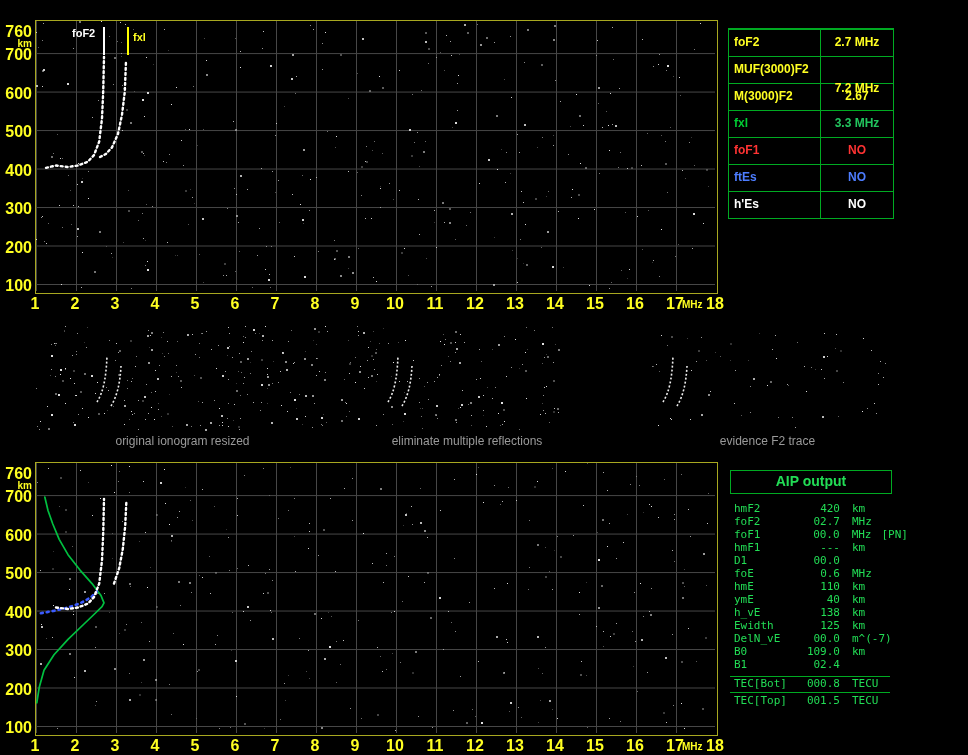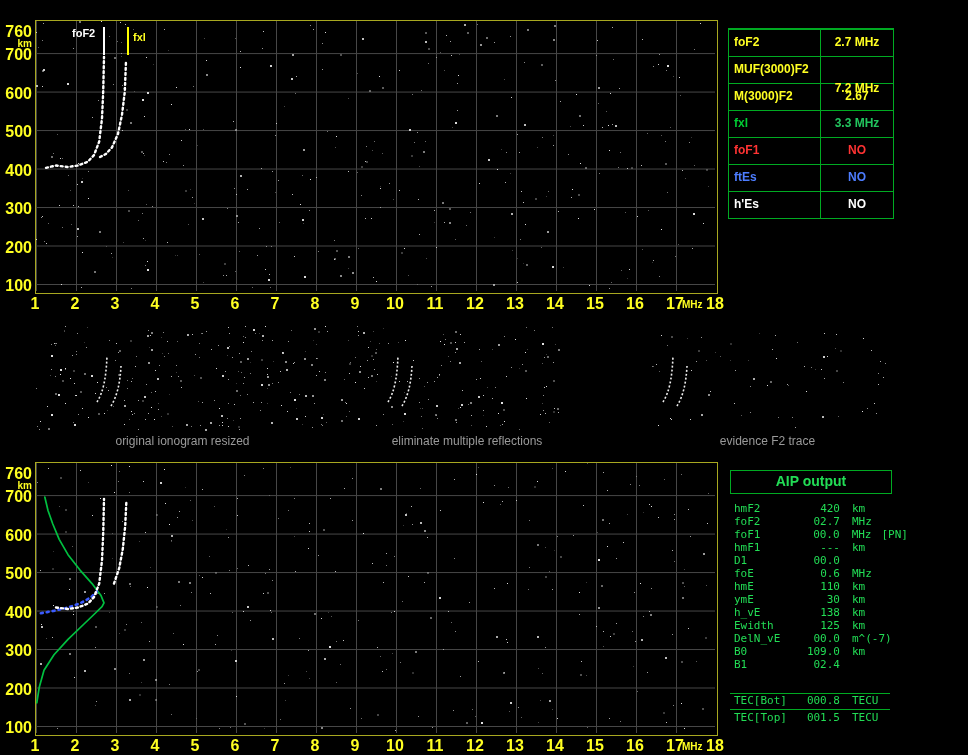--- a/index.html
+++ b/index.html
@@ -29,21 +29,21 @@
   .as-value{flex:1;text-align:center;}
   #aip-header{position:absolute;left:730px;top:470px;width:160px;height:22px;line-height:20px;
               border:1px solid #00aa22;color:#22dd55;text-align:center;font-size:14px;font-weight:700;}
   #aip-rows{position:absolute;left:730px;top:502px;width:178px;color:#22dd55;
             font-family:"DejaVu Sans Mono",monospace;font-size:11px;}
   .aip-row{display:flex;height:13px;line-height:13px;}
   .aip-label{width:64px;padding-left:4px;}
   .aip-value{width:42px;text-align:right;}
   .aip-unit{padding-left:12px;}
   .aip-extra{padding-left:10px;}
-  .tec-box{border-top:1px solid #00aa22;border-bottom:1px solid #00aa22;margin-top:22px;
+  .tec-box{border-top:1px solid #00aa22;border-bottom:1px solid #00aa22;margin-top:5px;
            height:15px;line-height:14px;width:160px;}
   .tec-plain{height:15px;line-height:15px;width:160px;}
   #axis-layer{position:absolute;left:0;top:0;width:100%;height:100%;pointer-events:none;}
   .tick{position:absolute;color:#ffff22;font-size:16px;font-weight:700;}
   .tick.ylab{width:28px;text-align:right;}
   .tick.xlab{width:24px;text-align:center;}
   .tick.unit{font-size:10px;}
 </style>
 </head>
 <body>
@@ -1389,21 +1389,21 @@
         <div class="aip-value">0.6</div>
         <div class="aip-unit">MHz</div>
       </div>
       <div class="aip-row">
         <div class="aip-label">hmE</div>
         <div class="aip-value">110</div>
         <div class="aip-unit">km</div>
       </div>
       <div class="aip-row">
         <div class="aip-label">ymE</div>
-        <div class="aip-value">30</div>
+        <div class="aip-value">40</div>
         <div class="aip-unit">km</div>
       </div>
       <div class="aip-row">
         <div class="aip-label">h_vE</div>
         <div class="aip-value">138</div>
         <div class="aip-unit">km</div>
       </div>
       <div class="aip-row">
         <div class="aip-label">Ewidth</div>
         <div class="aip-value">125</div>

